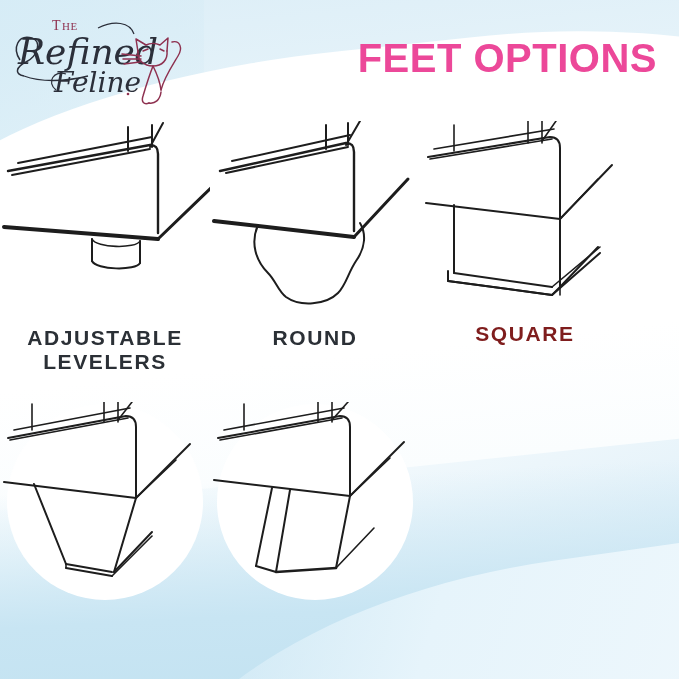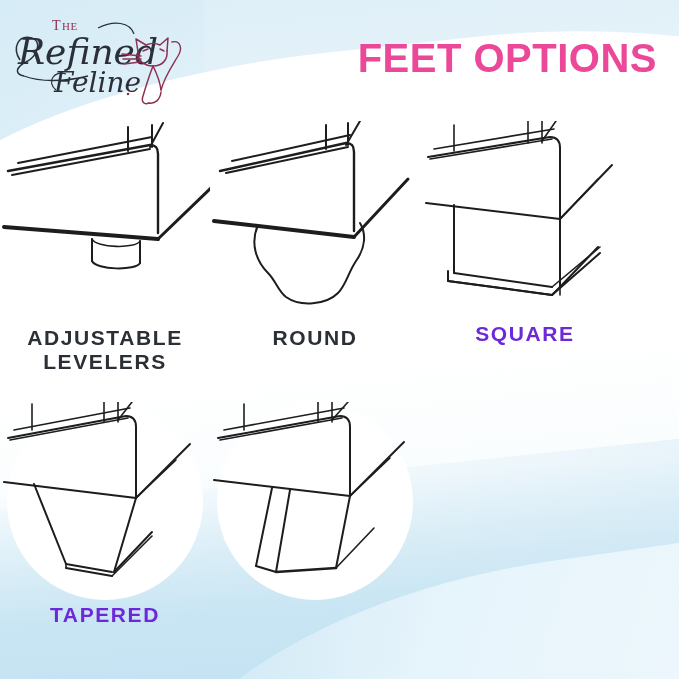--- a/index.html
+++ b/index.html
@@ -154,21 +154,21 @@
     font-size: 21px;
     font-weight: bold;
     letter-spacing: 1.6px;
     color: #2b3036;
     text-align: center;
     line-height: 1.12;
     font-family: "Liberation Sans", sans-serif;
     white-space: pre-line;
   }
   .row-bottom .caption {
-    color: #6d28d9;
+    color: #7f1d1d;
     margin-top: 2px;
   }
 </style>
 </head>
 <body>
 
 <div id="page">
 
   <div class="bg-base"></div>
   <div class="bg-swoosh-top"></div>
@@ -338,21 +338,20 @@
               <path d="M66 162 L112 170" stroke-width="2"></path>
               <path d="M114 170 L152 130" stroke-width="2"></path>
               <path d="M136 96 L176 58" stroke-width="1.6"></path>
               <path d="M66 166 L112 174" stroke-width="2"></path>
               <path d="M112 174 L152 134" stroke-width="1.6"></path>
               <path d="M66 162 L66 166" stroke-width="1.6"></path>
             </g>
           </svg>
         </div>
       </div>
-      <div class="caption">TAPERED</div>
     </div>
 
     <div class="cell row-bottom">
       <div class="art-wrap">
         <div class="disc"></div>
         <div class="art">
           <svg viewBox="0 0 210 196" width="210" height="196" aria-hidden="true">
             <g fill="none" stroke="#1d1d1d" stroke-linecap="round" stroke-linejoin="round">
               <path d="M14 28 L134 6" stroke-width="1.6"></path>
               <path d="M10 38 L132 16" stroke-width="1.6"></path>

